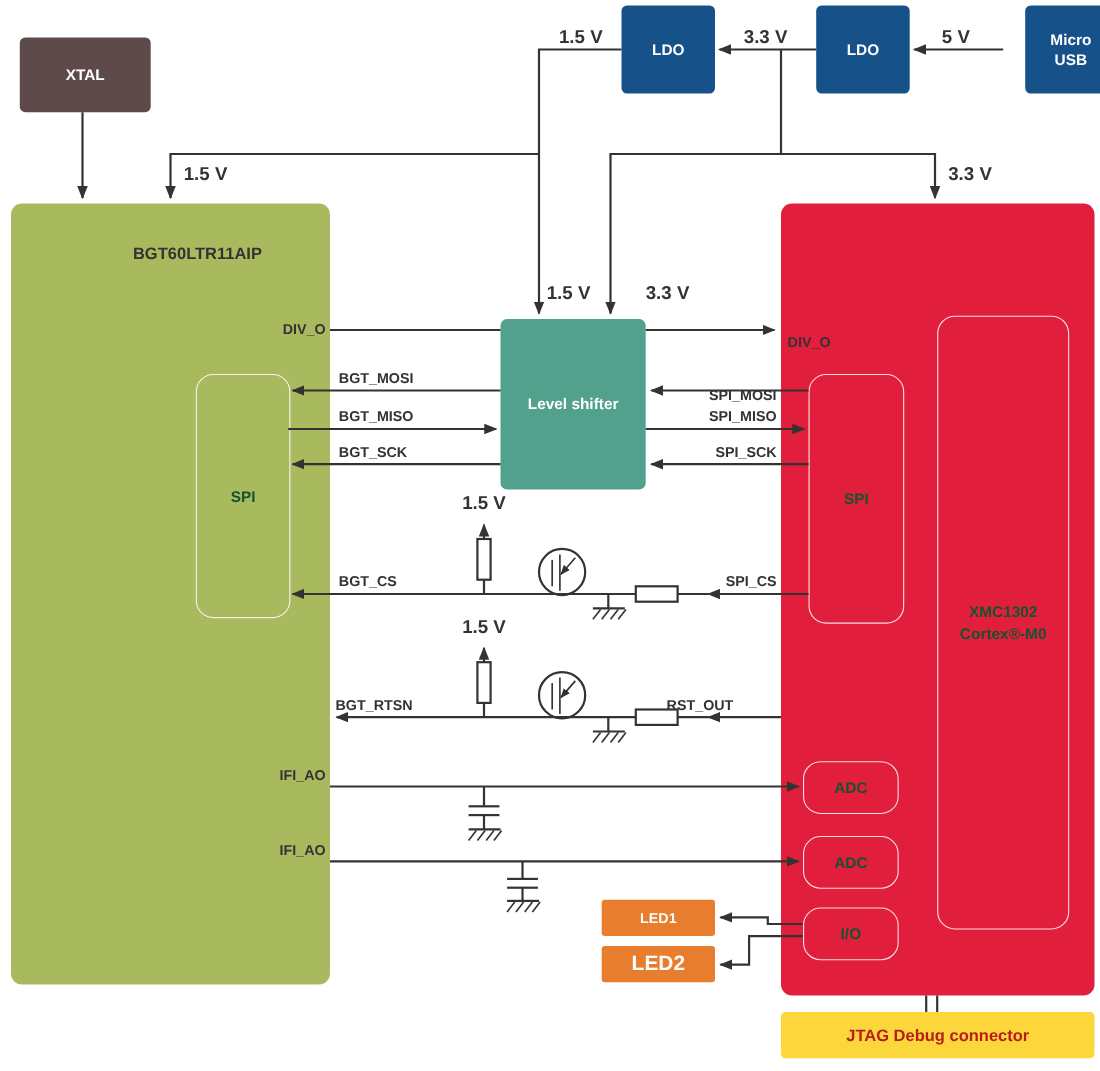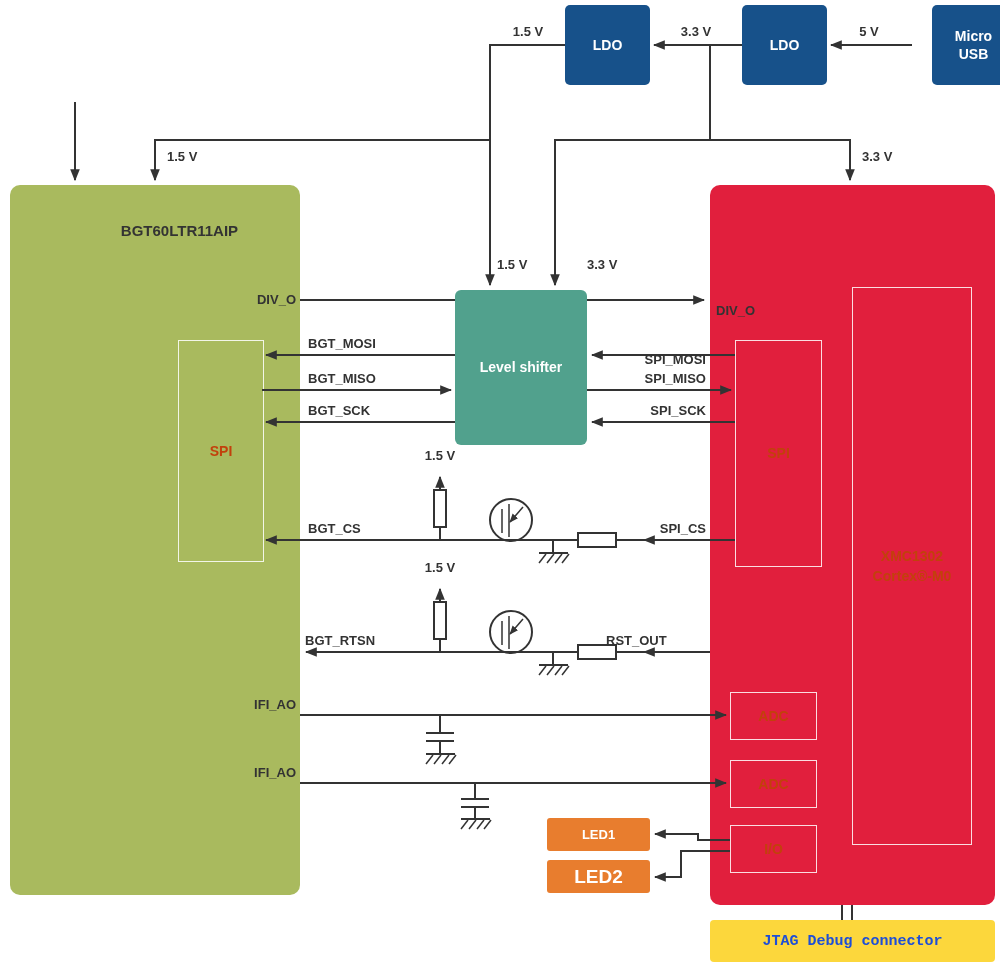--- a/index.html
+++ b/index.html
@@ -8,40 +8,43 @@
   .block{position:absolute;display:flex;align-items:center;justify-content:center;
          color:#fff;font-weight:700;z-index:1;}
   .brown{background:#5e4a4a;border-radius:5px;}
   .blue{background:#17518a;border-radius:5px;}
   .green{background:#a9ba5e;border-radius:10px;}
   .red{background:#e11f3d;border-radius:10px;}
   .teal{background:#51a18d;border-radius:6px;}
   .orange{background:#e87d2e;border-radius:3px;}
   .yellow{background:#fcd73c;border-radius:4px;}
   .outline{position:absolute;display:flex;align-items:center;justify-content:center;
-           border:1px solid rgba(255,255,255,.85);border-radius:0;color:#c2410c;
+           border:1px solid rgba(255,255,255,.85);border-radius:16px;color:#14532d;
            font-weight:700;font-size:14px;z-index:2;text-align:center;line-height:1.45;}
   .blabel{font-size:14px;text-align:center;line-height:1.3;}
   .btitle{position:absolute;font-size:15px;font-weight:700;text-align:center;z-index:2;}
   .dark{color:#333;}
   .white{color:#fff;}
   .sig{position:absolute;font-size:13px;font-weight:700;color:#333;white-space:nowrap;z-index:6;}
-  .pwr{position:absolute;font-size:13px;font-weight:700;color:#333;white-space:nowrap;z-index:6;}
-  .jtag-text{font-size:15px;font-weight:700;color:#1d4ed8;font-family:Liberation Mono, monospace;}
+  .pwr{position:absolute;font-size:17px;font-weight:700;color:#333;white-space:nowrap;z-index:6;}
+  .jtag-text{font-size:15px;font-weight:700;color:#b91c1c;}
   svg.wires{position:absolute;left:0;top:0;z-index:5;pointer-events:none;}
   .w line,.w polyline{stroke:#333;stroke-width:2;fill:none;}
   .w .t{stroke-width:1.5;}
   .comp{fill:#fff;stroke:#333;stroke-width:2;}
   .nofill{fill:none;stroke:#333;stroke-width:2;}
 </style>
 </head>
 <body>
 
 <div class="canvas">
 
+  <div class="block brown" style="left:18px;top:34px;width:119px;height:68px;">
+    <span class="blabel">XTAL</span>
+  </div>
 
   <div class="block blue" style="left:565px;top:5px;width:85px;height:80px;">
     <span class="blabel">LDO</span>
   </div>
 
   <div class="block blue" style="left:742px;top:5px;width:85px;height:80px;">
     <span class="blabel">LDO</span>
   </div>
 
   <div class="block blue" style="left:932px;top:5px;width:83px;height:80px;padding:0 12px;box-sizing:border-box;">

